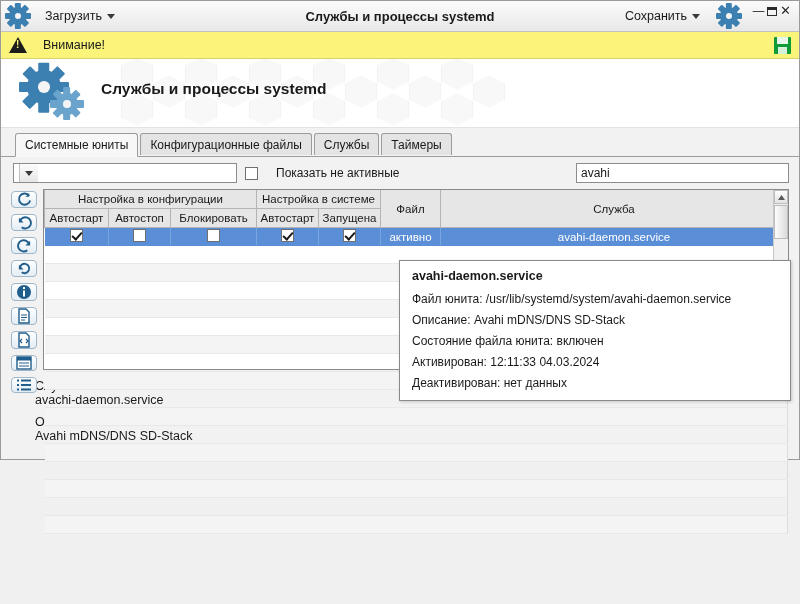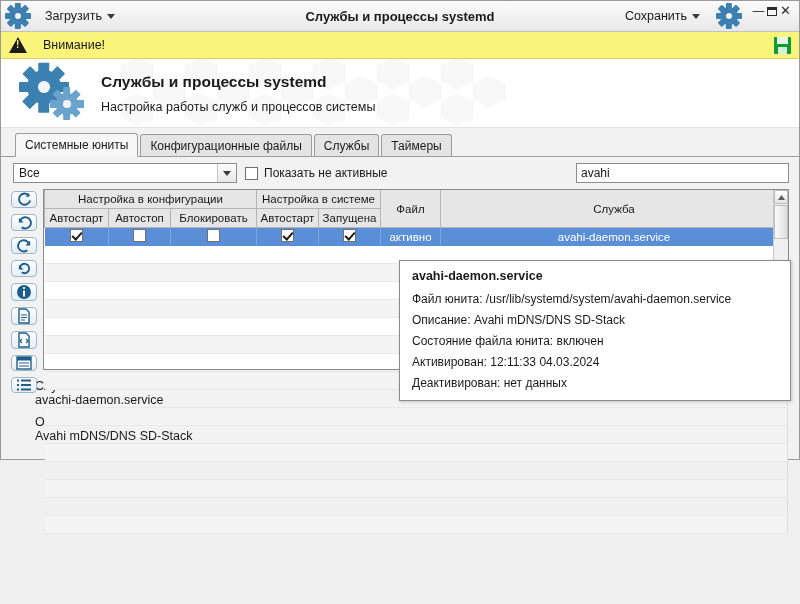--- a/index.html
+++ b/index.html
@@ -218,21 +218,21 @@
   .banner-title {
     font-size: 15.5px;
     font-weight: bold;
     margin-bottom: 9px;
   }
   .banner-sub { font-size: 12.5px; }
 
   
   .tabs {
     display: flex;
-    align-items: center;
+    align-items: flex-start;
     padding: 0 14px;
     height: 24px;
     background: #f2f2f2;
     border-bottom: 1px solid #9c9c9c;
     flex: none;
     margin-top: 4px;
   }
   .tab {
     border: 1px solid #9c9c9c;
     border-bottom: none;
@@ -296,21 +296,21 @@
     left: 3px; top: 0px;
     width: 4px; height: 8px;
     border: solid #1a1a1a;
     border-width: 0 2px 2px 0;
     transform: rotate(42deg);
   }
   .chk.disabled { border-color: #b6b6b6; background: #f4f4f4; }
   .chklabel {
     display: flex;
     align-items: center;
-    gap: 6px;
+    gap: 18px;
     font-size: 12px;
   }
   .chklabel.dim { color: #9a9a9a; }
   .searchbox {
     margin-left: auto;
     width: 213px;
     height: 20px;
     border: 1px solid #8c8c8c;
     background: #fff;
     font-size: 12px;
@@ -558,34 +558,32 @@
           <i style="transform:rotate(0deg);background:#6aa3cc"></i>
           <i style="transform:rotate(45deg);background:#6aa3cc"></i>
           <i style="transform:rotate(90deg);background:#6aa3cc"></i>
           <i style="transform:rotate(135deg);background:#6aa3cc"></i>
         </div>
         <div class="gear" style="left:3px;top:3px;width:22px;height:22px;background:#6aa3cc"></div>
       </div>
     </div>
     <div class="banner-text">
       <div class="banner-title">Службы и процессы systemd</div>
-      <div class="banner-sub">Настройка работы служб и процессов системы</div>
     </div>
   </div>
 
   <div class="tabs">
     <div class="tab active">Системные юниты</div>
     <div class="tab">Конфигурационные файлы</div>
     <div class="tab">Службы</div>
     <div class="tab">Таймеры</div>
   </div>
 
   <div class="filterrow">
     <div class="combo">
-      <span class="cb-label">Все</span>
       <span class="cb-arrow">
         <span class="caret"></span>
       </span>
     </div>
     <label class="chklabel">
       <span class="chk"></span>
       <span>Показать не активные</span>
     </label>
     <div class="searchbox">
       <span>avahi</span>

